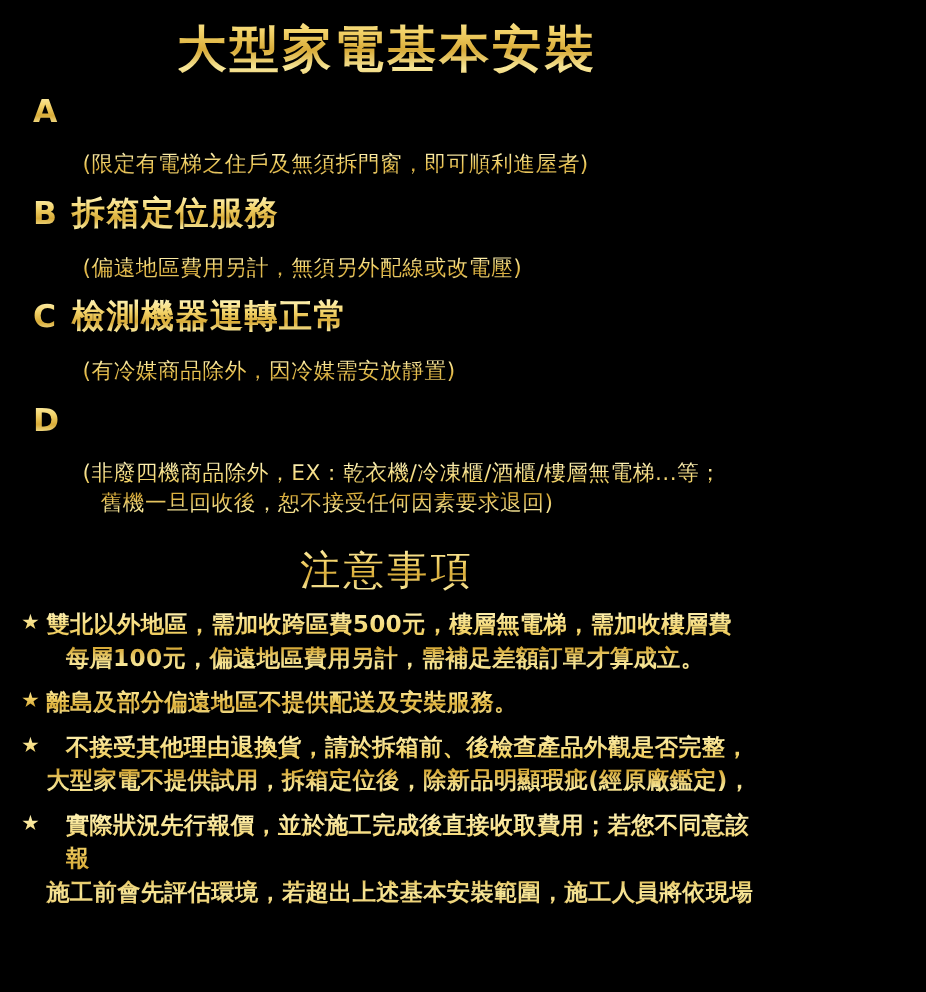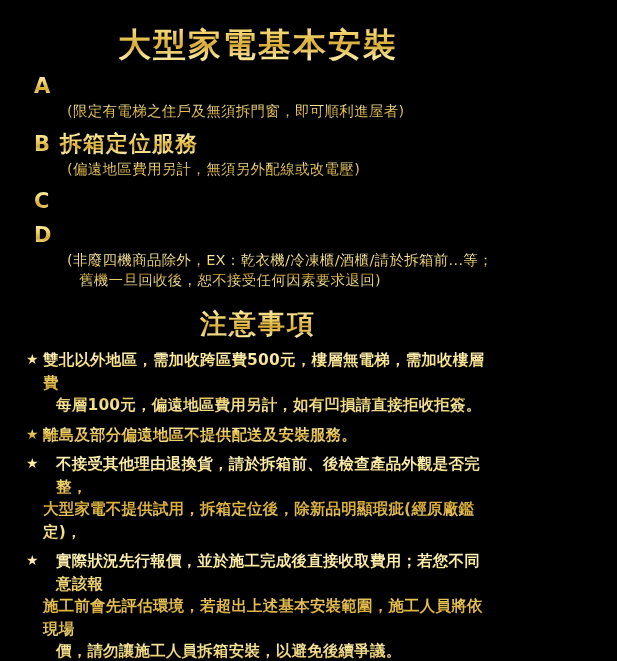--- a/index.html
+++ b/index.html
@@ -13,21 +13,21 @@
     overflow: hidden;
     font-family: "DejaVu Sans", "Liberation Sans", sans-serif;
     color: #f5e6a8;
   }
   .page {
     position: relative;
     width: 516px;
     height: 661px;
     background: #000000;
     box-sizing: border-box;
-    padding: 16px;
+    padding: 4px;
   }
 
   
   .gold {
     background: linear-gradient(180deg, #fff6c0 0%, #f2d268 35%, #d8ab38 60%, #f7e79a 85%, #e6c15c 100%);
     -webkit-background-clip: text;
     background-clip: text;
     color: transparent;
     -webkit-text-fill-color: transparent;
   }
@@ -60,33 +60,33 @@
   }
   .item-letter {
     width: 26px;
     flex: 0 0 26px;
     font-size: 21px;
     font-weight: bold;
   }
   .item-sub {
     font-size: 14.5px;
     padding-left: 33px;
-    margin-top: 3px;
+    margin-top: 14px;
     line-height: 1.35;
     letter-spacing: 0.3px;
   }
   .item-sub .cont {
     display: block;
     padding-left: 12px;
   }
 
   .title-notice {
     text-align: center;
     font-size: 27px;
-    font-weight: bold;
+    font-weight: normal;
     letter-spacing: 2px;
     margin-top: 16px;
     margin-bottom: 4px;
   }
 
   .notice-list {
     padding: 0 10px 0 10px;
   }
   .note {
     display: flex;
@@ -132,44 +132,46 @@
       <div class="item-head gold">
         <span class="item-letter">B</span>
         <span>拆箱定位服務</span>
       </div>
       <div class="item-sub gold">(偏遠地區費用另計，無須另外配線或改電壓)</div>
     </div>
 
     <div class="item">
       <div class="item-head gold">
         <span class="item-letter">C</span>
+        <span>檢測機器運轉正常</span>
       </div>
+      <div class="item-sub gold">(有冷媒商品除外，因冷媒需安放靜置)</div>
     </div>
 
     <div class="item">
       <div class="item-head gold">
         <span class="item-letter">D</span>
       </div>
       <div class="item-sub gold">
-        <span class="ln">(非廢四機商品除外，EX：乾衣機/冷凍櫃/酒櫃/請於拆箱前...等；</span>
+        <span class="ln">(非廢四機商品除外，EX：乾衣機/冷凍櫃/酒櫃/樓層無電梯...等；</span>
         <span class="cont">舊機一旦回收後，恕不接受任何因素要求退回)</span>
       </div>
     </div>
 
   </div>
 
   <div class="title-notice gold">注意事項</div>
 
   <div class="notice-list">
 
     <div class="note gold">
       <span class="star">★</span>
       <span class="note-body">
         <span class="ln">雙北以外地區，需加收跨區費500元，樓層無電梯，需加收樓層費</span>
-        <span class="ln ind">每層100元，偏遠地區費用另計，如有凹損請直接拒收拒簽。</span>
+        <span class="ln ind">每層100元，偏遠地區費用另計，需補足差額訂單才算成立。</span>
       </span>
     </div>
 
     <div class="note gold">
       <span class="star">★</span>
       <span class="note-body">
         <span class="ln">離島及部分偏遠地區不提供配送及安裝服務。</span>
       </span>
     </div>
 
@@ -179,19 +181,18 @@
         <span class="ln ind">不接受其他理由退換貨，請於拆箱前、後檢查產品外觀是否完整，</span>
         <span class="ln">大型家電不提供試用，拆箱定位後，除新品明顯瑕疵(經原廠鑑定)，</span>
       </span>
     </div>
 
     <div class="note gold">
       <span class="star">★</span>
       <span class="note-body">
         <span class="ln ind">實際狀況先行報價，並於施工完成後直接收取費用；若您不同意該報</span>
         <span class="ln">施工前會先評估環境，若超出上述基本安裝範圍，施工人員將依現場</span>
-        <span class="ln ind">價，請勿讓施工人員拆箱安裝，以避免後續爭議。</span>
       </span>
     </div>
 
   </div>
 
 </div>
 
 </body></html>

